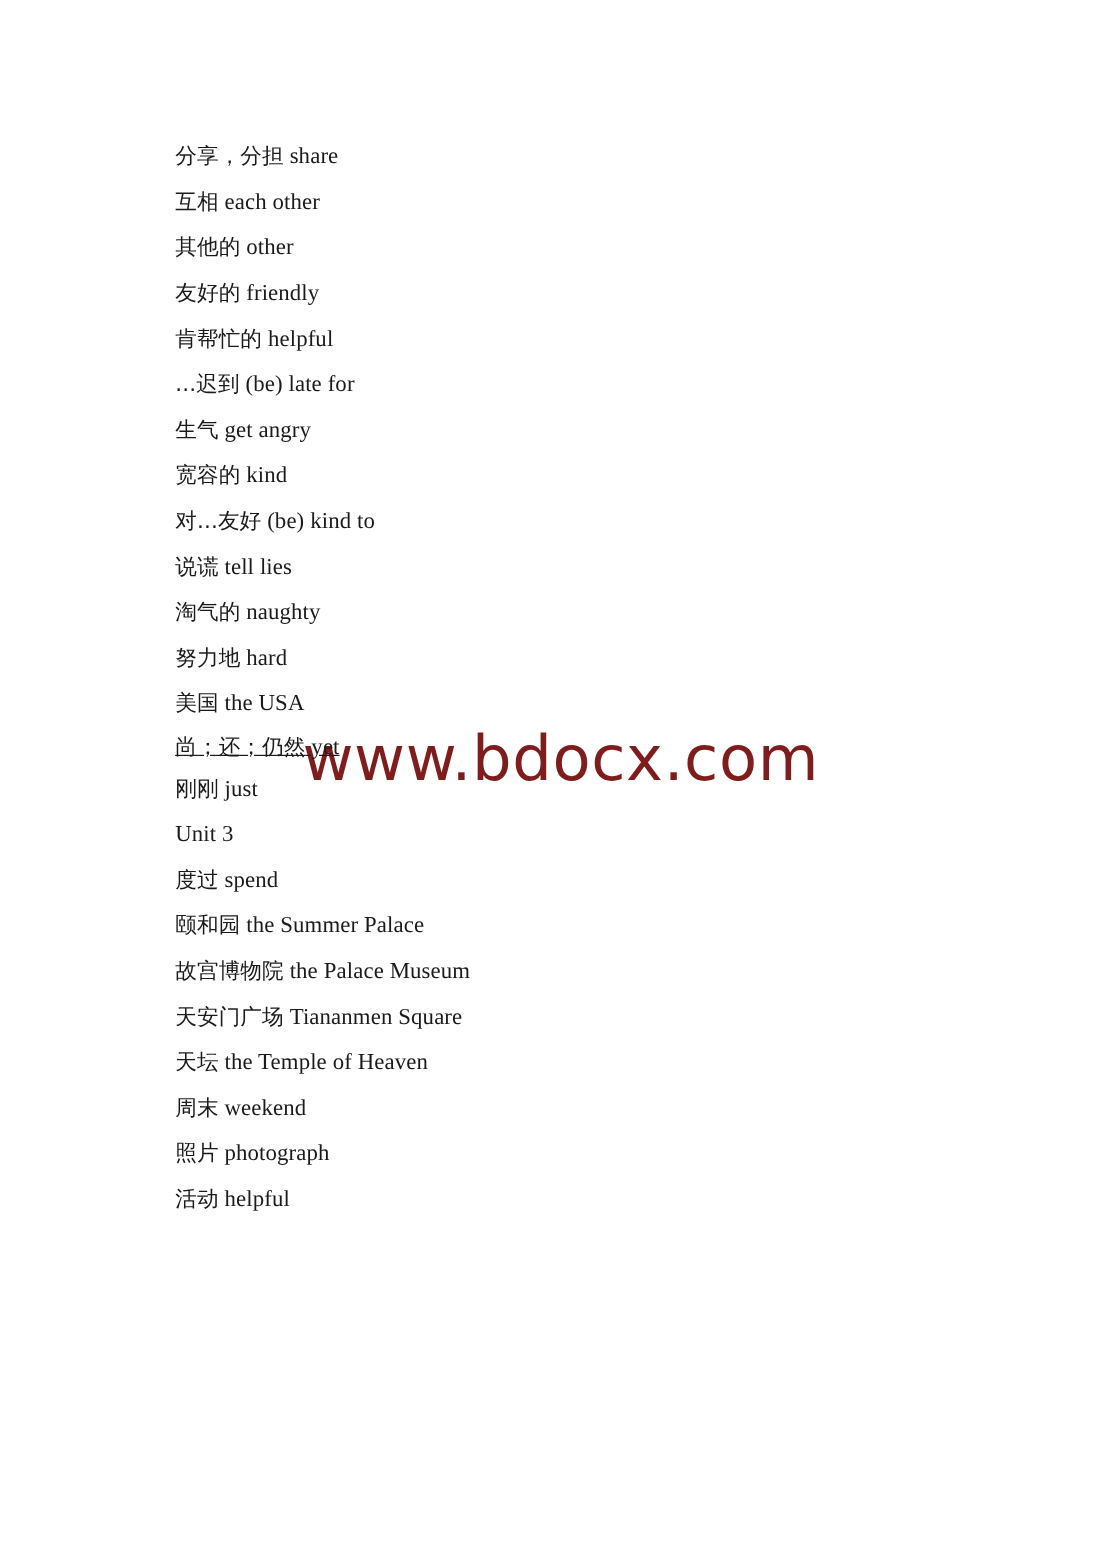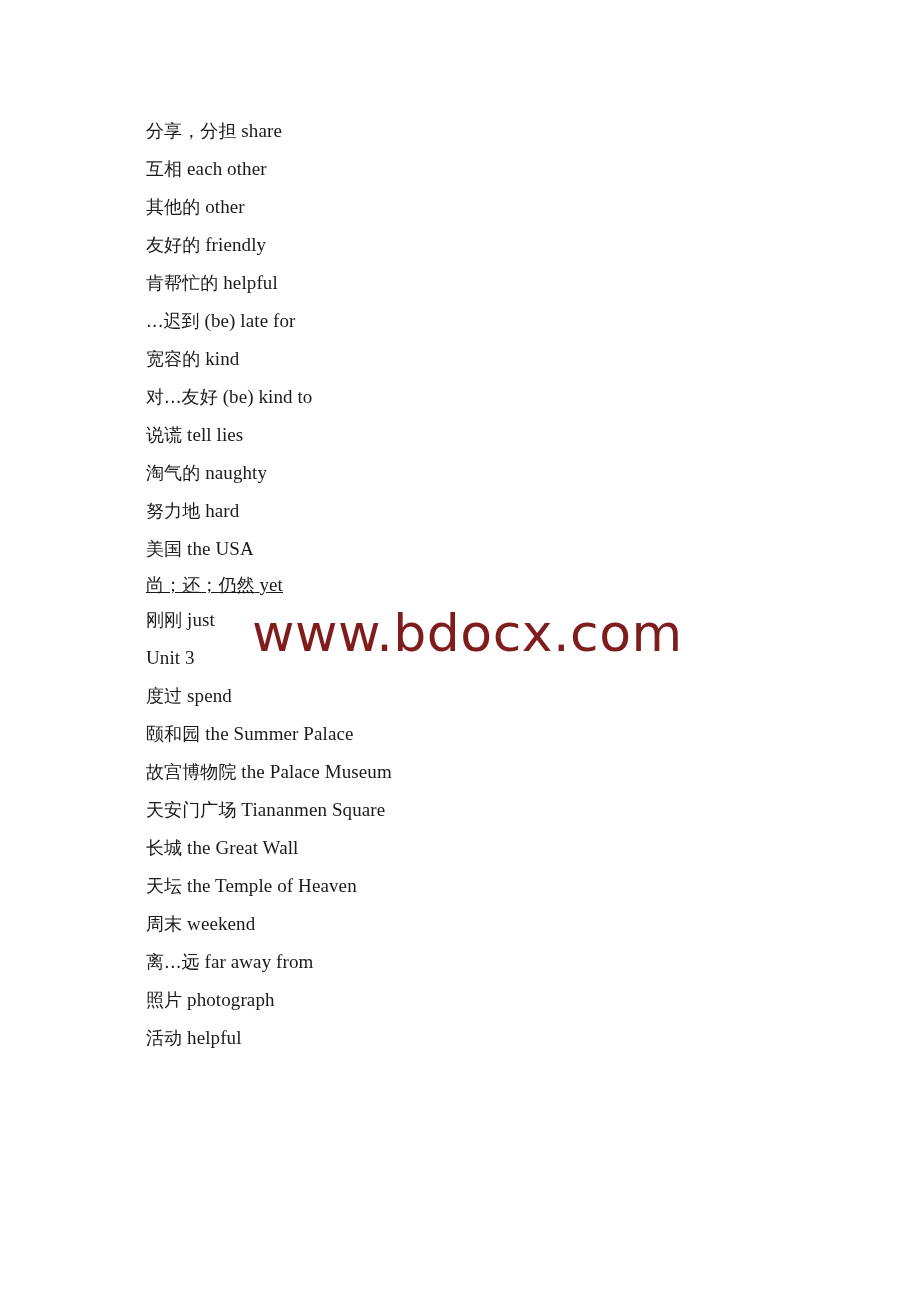--- a/index.html
+++ b/index.html
@@ -84,34 +84,33 @@
 
   <div class="watermark">www.bdocx.com</div>
 
   <div class="content">
       <div class="vocab-line"><span class="cn">分享，分担</span> <span class="en">share</span></div>
       <div class="vocab-line"><span class="cn">互相</span> <span class="en">each other</span></div>
       <div class="vocab-line"><span class="cn">其他的</span> <span class="en">other</span></div>
       <div class="vocab-line"><span class="cn">友好的</span> <span class="en">friendly</span></div>
       <div class="vocab-line"><span class="cn">肯帮忙的</span> <span class="en">helpful</span></div>
       <div class="vocab-line"><span class="cn">...迟到</span> <span class="en">(be) late for</span></div>
+      <div class="vocab-line"><span class="cn">生气</span> <span class="en">get angry</span></div>
       <div class="vocab-line"><span class="cn">宽容的</span> <span class="en">kind</span></div>
       <div class="vocab-line"><span class="cn">对...友好</span> <span class="en">(be) kind to</span></div>
       <div class="vocab-line"><span class="cn">说谎</span> <span class="en">tell lies</span></div>
       <div class="vocab-line"><span class="cn">淘气的</span> <span class="en">naughty</span></div>
       <div class="vocab-line"><span class="cn">努力地</span> <span class="en">hard</span></div>
       <div class="vocab-line"><span class="cn">美国</span> <span class="en">the USA</span></div>
       <div class="vocab-line tight"><span class="cn">尚；还；仍然</span> <span class="en">yet</span></div>
       <div class="vocab-line"><span class="cn">刚刚</span> <span class="en">just</span></div>
       <div class="vocab-line"><span class="en">Unit 3</span></div>
       <div class="vocab-line"><span class="cn">度过</span> <span class="en">spend</span></div>
       <div class="vocab-line"><span class="cn">颐和园</span> <span class="en">the Summer Palace</span></div>
       <div class="vocab-line"><span class="cn">故宫博物院</span> <span class="en">the Palace Museum</span></div>
       <div class="vocab-line"><span class="cn">天安门广场</span> <span class="en">Tiananmen Square</span></div>
-      <div class="vocab-line"><span class="cn">长城</span> <span class="en">the Great Wall</span></div>
       <div class="vocab-line"><span class="cn">天坛</span> <span class="en">the Temple of Heaven</span></div>
       <div class="vocab-line"><span class="cn">周末</span> <span class="en">weekend</span></div>
-      <div class="vocab-line"><span class="cn">离...远</span> <span class="en">far away from</span></div>
       <div class="vocab-line"><span class="cn">照片</span> <span class="en">photograph</span></div>
       <div class="vocab-line"><span class="cn">活动</span> <span class="en">helpful</span></div>
     </div>
 
 </div>
 
 </body></html>

